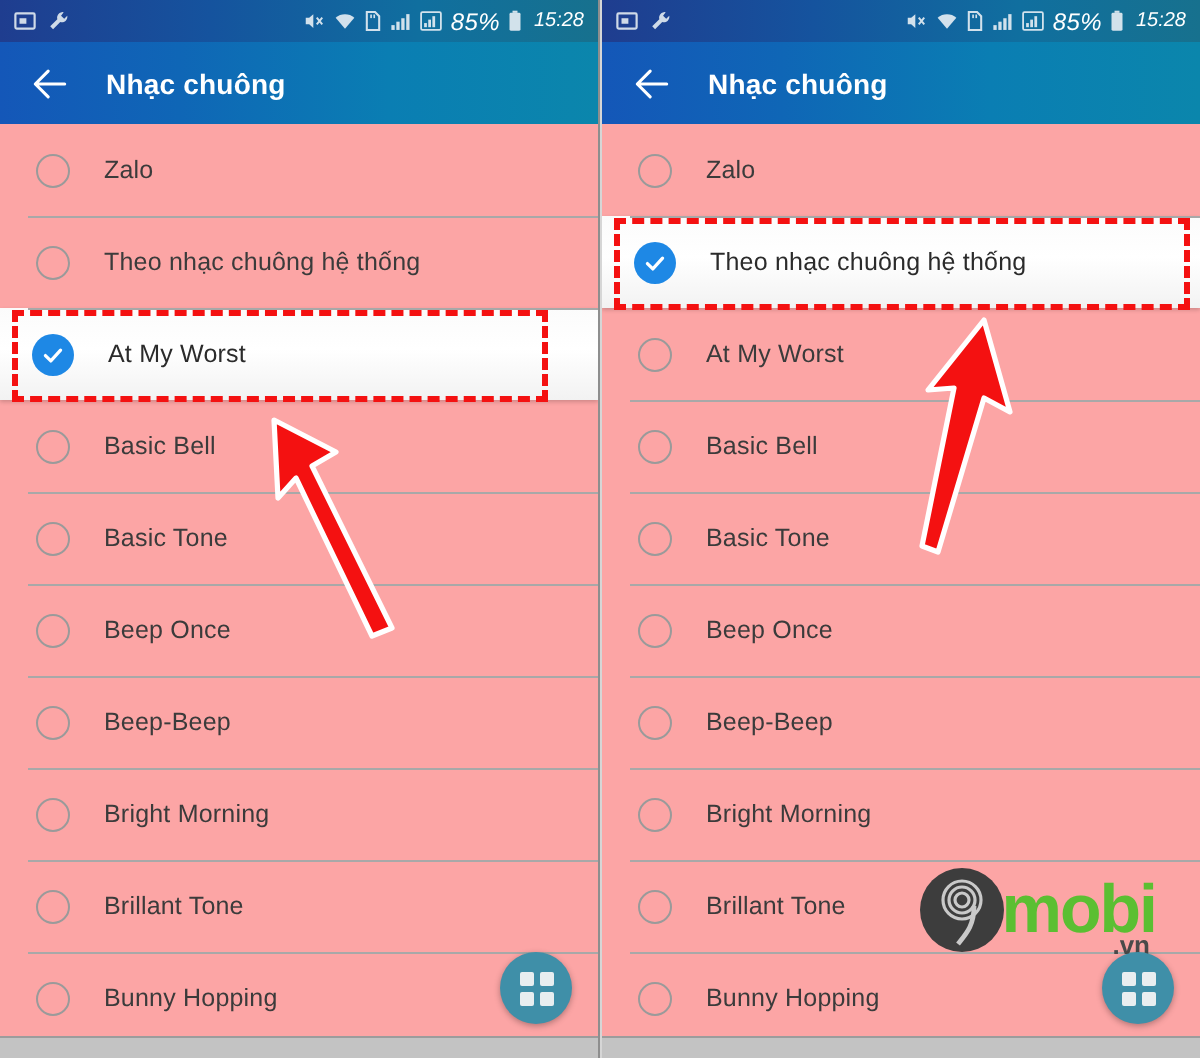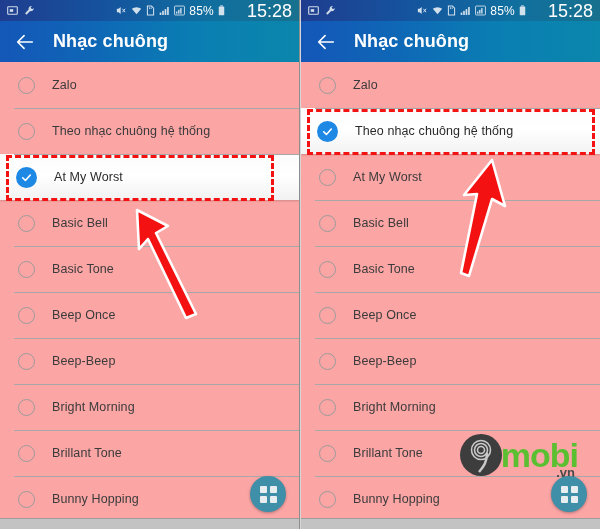--- a/index.html
+++ b/index.html
@@ -24,42 +24,43 @@
   .panel.right{border-left:1px solid #d6d6d6;}
 
   
   .statusbar{
     position:relative;
     height:21px;
     background:linear-gradient(to right,#1f3d8f 0%,#15539e 35%,#106f9f 70%,#17718e 100%);
     display:flex;align-items:center;
     padding:0 7px;
     box-sizing:border-box;
+    font-style:italic;
   }
   .sb-left{display:flex;align-items:center;gap:6px;}
   .sb-right{margin-left:auto;display:flex;align-items:center;gap:4px;}
   .sb-icon{display:block;opacity:.92;}
   .sb-text{
     color:#ffffff;font-size:12px;letter-spacing:.2px;
     line-height:1;font-weight:400;
   }
-  .sb-time{color:#ffffff;font-size:18px;line-height:1;margin-left:18px;}
+  .sb-time{color:#ffffff;font-size:10px;line-height:1;margin-left:2px;}
 
   
   .toolbar{
     position:relative;
     height:41px;
     background:linear-gradient(to right,#1457b8 0%,#0f66b6 30%,#0a7eb3 65%,#0b86ac 100%);
     display:flex;align-items:center;
     padding-left:14px;
     box-sizing:border-box;
   }
   .back-arrow{width:22px;height:22px;flex:0 0 auto;}
   .toolbar-title{
-    color:#ffffff;font-size:18px;font-weight:700;
+    color:#ffffff;font-size:14px;font-weight:700;
     margin-left:17px;letter-spacing:.1px;
   }
 
   
   .list{position:relative;background:#fca5a5;}
   .row{
     position:relative;
     height:46px;
     display:flex;align-items:center;
     box-sizing:border-box;

